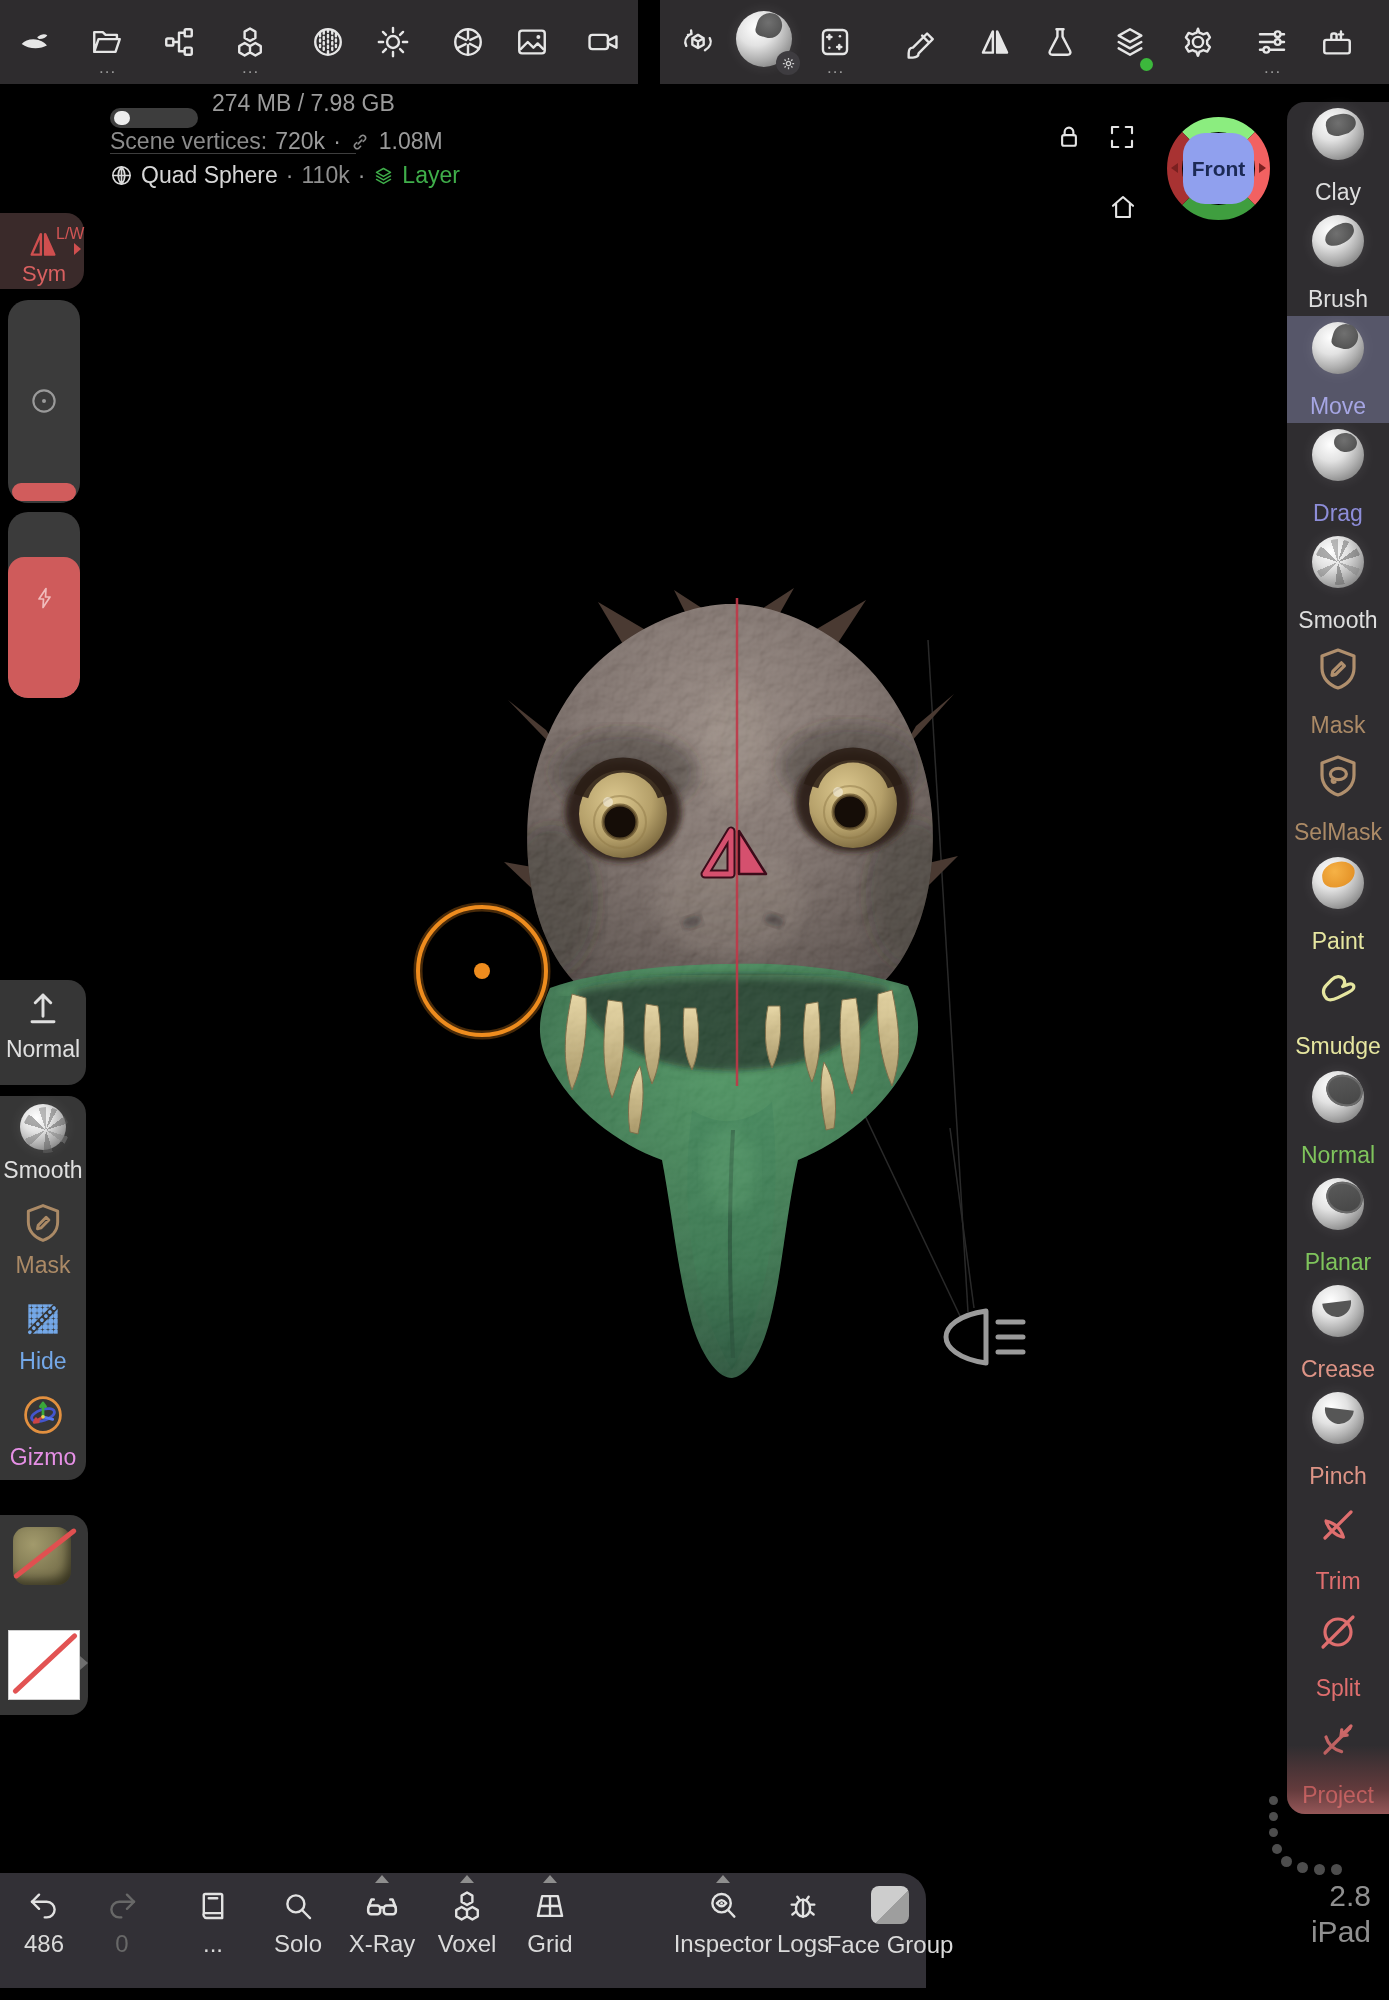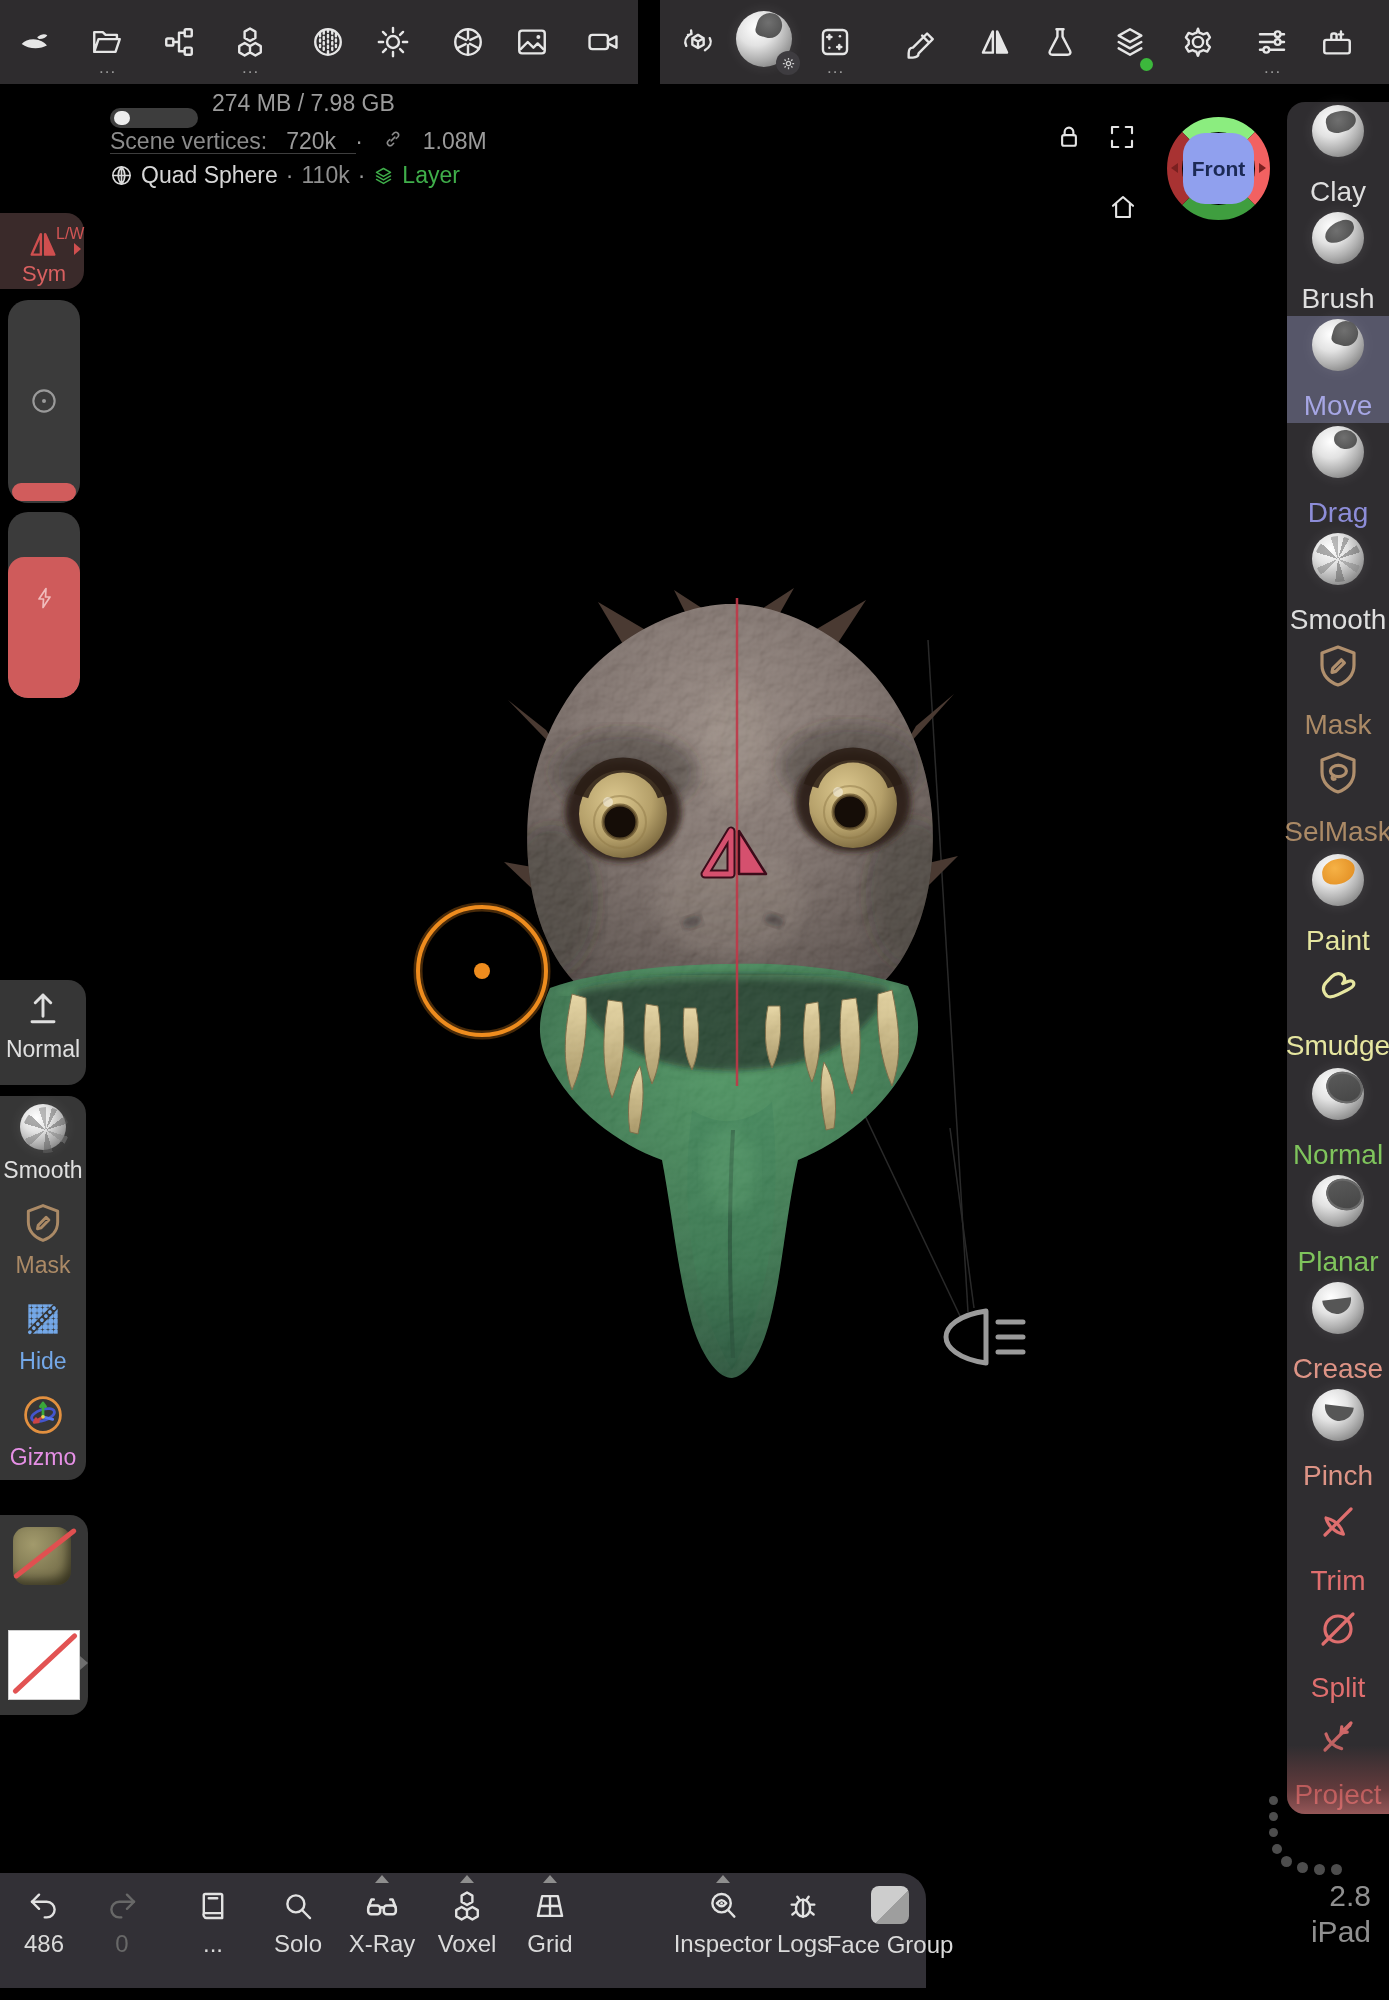--- a/index.html
+++ b/index.html
@@ -45,21 +45,21 @@
   .membar{position:absolute;left:110px;top:108px;width:88px;height:20px;border-radius:10px;background:#3d3d3d;}
   .memseg{position:absolute;left:4px;top:3px;width:16px;height:14px;border-radius:7px;background:#ececec;}
   .divider{position:absolute;left:110px;top:153px;width:246px;height:1px;background:#3e3e3e;}
 
   
   .rpanel{position:absolute;left:1287px;top:102px;width:102px;height:1712px;background:#2f2d30;
           border-radius:18px 0 0 18px;z-index:5;display:flex;flex-direction:column;}
   .rp-item{height:107px;flex:none;display:flex;flex-direction:column;align-items:center;
            justify-content:center;gap:8px;}
   .rp-item.selected{background:#565669;}
-  .rp-label{font-size:28px;line-height:1;margin-top:13px;}
+  .rp-label{font-size:23px;line-height:1;margin-top:13px;}
   .lc-white{color:#dedede;}.lc-sel{color:#a6a6e4;}.lc-purple{color:#8d8dd8;}
   .lc-tan{color:#ab8a66;}.lc-yellow{color:#e6e6a0;}.lc-green{color:#7fc45c;}
   .lc-salmon{color:#de9486;}.lc-red{color:#df6e6e;}
   .rp-glyph{width:48px;height:48px;}
   .rp-glyph svg{stroke:currentColor;fill:none;stroke-width:1.6;stroke-linecap:round;stroke-linejoin:round;width:48px;height:48px;}
   .rp-fade{position:absolute;left:1287px;top:1716px;width:102px;height:98px;z-index:6;pointer-events:none;
            border-radius:0 0 0 18px;
            background:linear-gradient(to bottom,rgba(47,45,48,0) 0%,rgba(47,45,48,.2) 30%,rgba(150,72,72,.5) 75%,rgba(205,110,110,.65) 100%);}
   .sdot{position:absolute;border-radius:50%;background:#4d4d4d;z-index:7;}
 
@@ -365,21 +365,21 @@
         <path d="M8 10.5V7.4C8 6.6 8.6 6 9.4 6h.9c.8 0 1.4.6 1.4 1.4v3.1M14.8 10.5V6.6M13.3 6.6h3M14.8 4.6v2"></path>
       </svg>
   </span>
 </div>
 
 <div class="info">
   <div class="membar">
       <div class="memseg"></div>
     </div>
   <div class="abs" style="left:212px;top:90px">274 MB / 7.98 GB</div>
-  <div class="abs" style="left:110px;top:128px;display:flex;gap:19px;align-items:flex-start">
+  <div class="abs" style="left:110px;top:128px;display:flex;gap:8px;align-items:center">
     <span style="color:#8b8b8b">Scene vertices:</span>
     <span>720k</span>
     <span>·</span>
     <span class="oicon" style="width:22px;height:22px;color:#8b8b8b">
       <svg viewBox="0 0 24 24">
           <path d="M10 14l4-4M8.5 12.5l-2 2a3 3 0 0 0 4.2 4.2l2-2M15.5 11.5l2-2a3 3 0 0 0-4.2-4.2l-2 2"></path>
         </svg>
     </span>
     <span>1.08M</span>
   </div>

